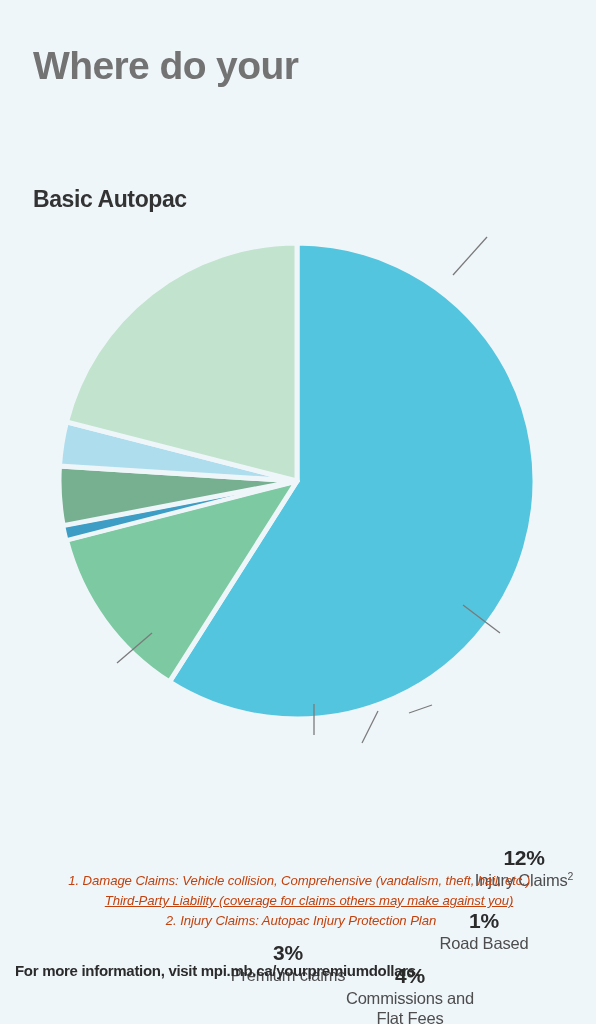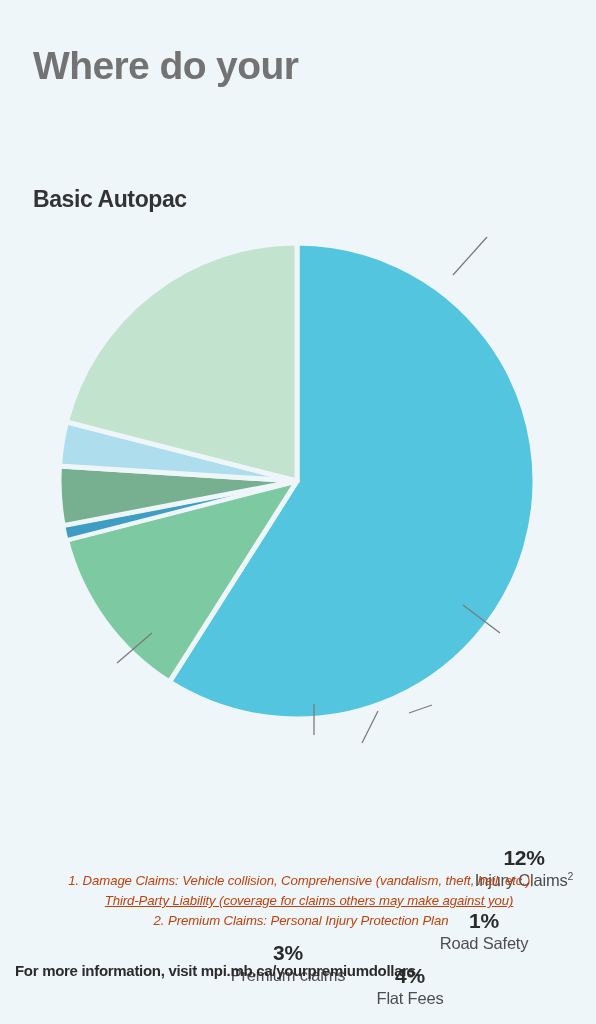--- a/index.html
+++ b/index.html
@@ -171,36 +171,37 @@
       <span class="lbl"><span>Damage Claims</span><sup>1</sup></span>
     </div>
 
     <div class="callout c-injury">
       <span class="pct">12%</span>
       <span class="lbl"><span>Injury Claims</span><sup>2</sup></span>
     </div>
 
     <div class="callout c-road">
       <span class="pct">1%</span>
-      <span class="lbl">Road Safety</span>
+      <span class="lbl">Road Based</span>
     </div>
 
     <div class="callout c-commis">
       <span class="pct">4%</span>
+      <span class="lbl">Commissions and</span>
       <span class="lbl">Flat Fees</span>
     </div>
 
     <div class="callout c-premtax">
       <span class="pct">3%</span>
       <span class="lbl">Premium claims</span>
     </div>
 
   </div>
 
   <div class="footnotes">
     <span class="fn-row"><span class="fn-num">1.</span> <span>Damage Claims: Vehicle collision, Comprehensive (vandalism, theft, hail, etc.),</span></span>
     <span class="fn-indent">Third-Party Liability (coverage for claims others may make against you)</span>
-    <span class="fn-row"><span class="fn-num">2.</span> <span>Premium Claims: Personal Injury Protection Plan</span></span>
+    <span class="fn-row"><span class="fn-num">2.</span> <span>Injury Claims: Autopac Injury Protection Plan</span></span>
   </div>
 
   <div class="more-info">For more information, visit mpi.mb.ca/yourpremiumdollars.</div>
 
 </div>
 
 </body></html>

